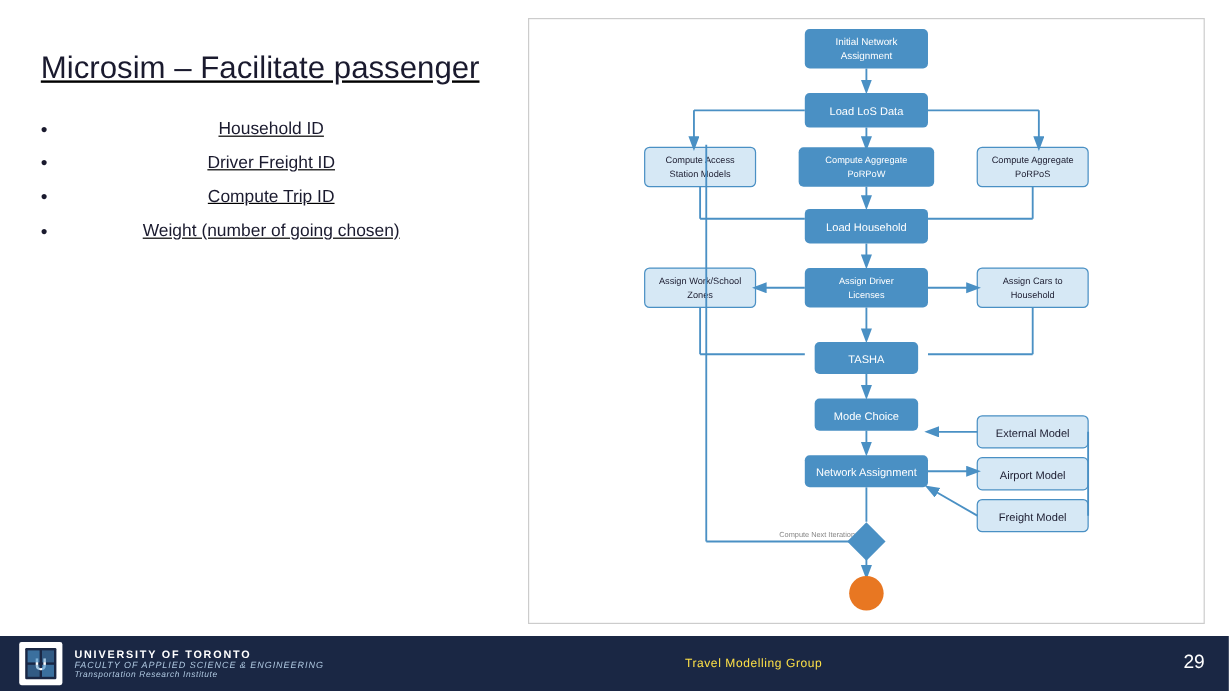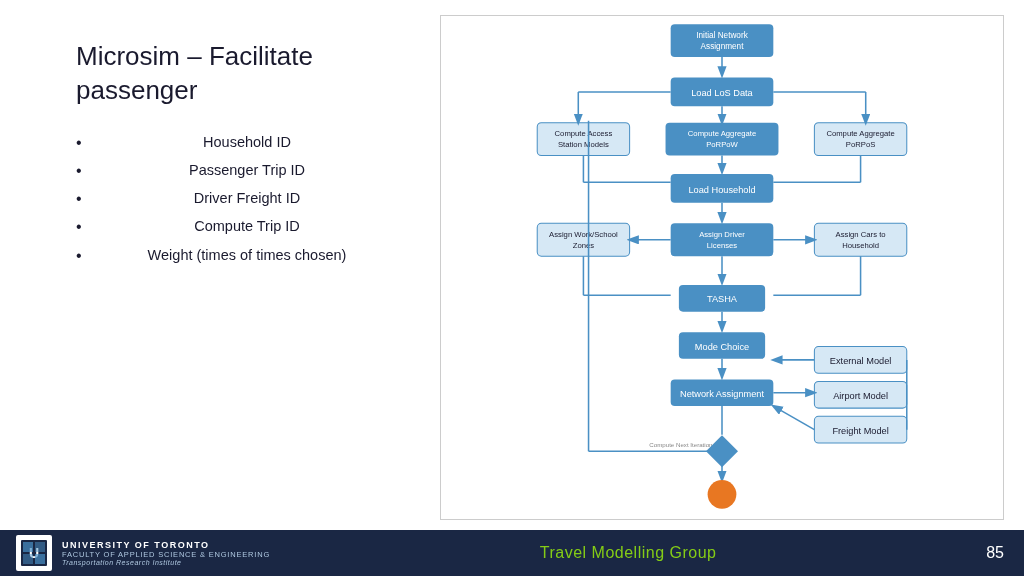--- a/index.html
+++ b/index.html
@@ -17,22 +17,23 @@
       width: 1024px;
       height: 530px;
       background: #fff;
       position: relative;
       display: flex;
     }
 
     
     .left-panel {
       width: 430px;
-      padding: 40px 30px 20px 76px;
+      padding: 40px 30px 20px 34px;
       flex-shrink: 0;
+      text-decoration: underline;
     }
 
     .slide-title {
       font-size: 26px;
       font-weight: 400;
       color: #1a1a2e;
       line-height: 1.3;
       margin-bottom: 24px;
     }
 
@@ -136,32 +137,33 @@
       color: #fff;
       font-size: 9px;
       letter-spacing: 1.5px;
       font-weight: 600;
     }
 
     .logo-text-line2 {
       color: #afc8e0;
       font-size: 7.5px;
       letter-spacing: 0.8px;
+      font-style: italic;
     }
 
     .logo-text-line3 {
       color: #afc8e0;
       font-size: 7px;
       letter-spacing: 0.5px;
       font-style: italic;
     }
 
     .footer-center {
-      color: #84cc16;
-      font-size: 16px;
+      color: #fde047;
+      font-size: 10px;
       letter-spacing: 0.5px;
     }
 
     .footer-right {
       color: #fff;
       font-size: 16px;
       font-weight: 400;
     }
 
     
@@ -172,26 +174,25 @@
   </style>
 </head>
 <body>
 
 <div class="slide">
 
   <div class="left-panel">
     <h1 class="slide-title">Microsim – Facilitate passenger</h1>
     <ul class="bullet-list">
       <li><span>Household ID</span></li>
-      <li><span>Passenger Trip ID</span></li>
       <li><span>Driver Freight ID</span></li>
       <li>
         <span>Compute Trip ID</span>
       </li>
-      <li><span>Weight (times of times chosen)</span></li>
+      <li><span>Weight (number of going chosen)</span></li>
     </ul>
   </div>
 
   <div class="right-panel">
     <div class="diagram-container">
       <svg class="diagram-svg" viewBox="0 0 380 490">
 
         <defs>
           <marker id="arrowBlue" markerWidth="8" markerHeight="8" refX="6" refY="3" orient="auto">
             <path d="M0,0 L0,6 L8,3 z" fill="#4a90c4"></path>
@@ -324,14 +325,14 @@
     </div>
     <div class="logo-text-area">
       <span class="logo-text-line1">UNIVERSITY OF TORONTO</span>
       <span class="logo-text-line2">FACULTY OF APPLIED SCIENCE &amp; ENGINEERING</span>
       <span class="logo-text-line3">Transportation Research Institute</span>
     </div>
   </div>
   <div class="footer-center">
     <span>Travel Modelling Group</span>
   </div>
-  <div class="footer-right">85</div>
+  <div class="footer-right">29</div>
 </div>
 
 </body></html>

